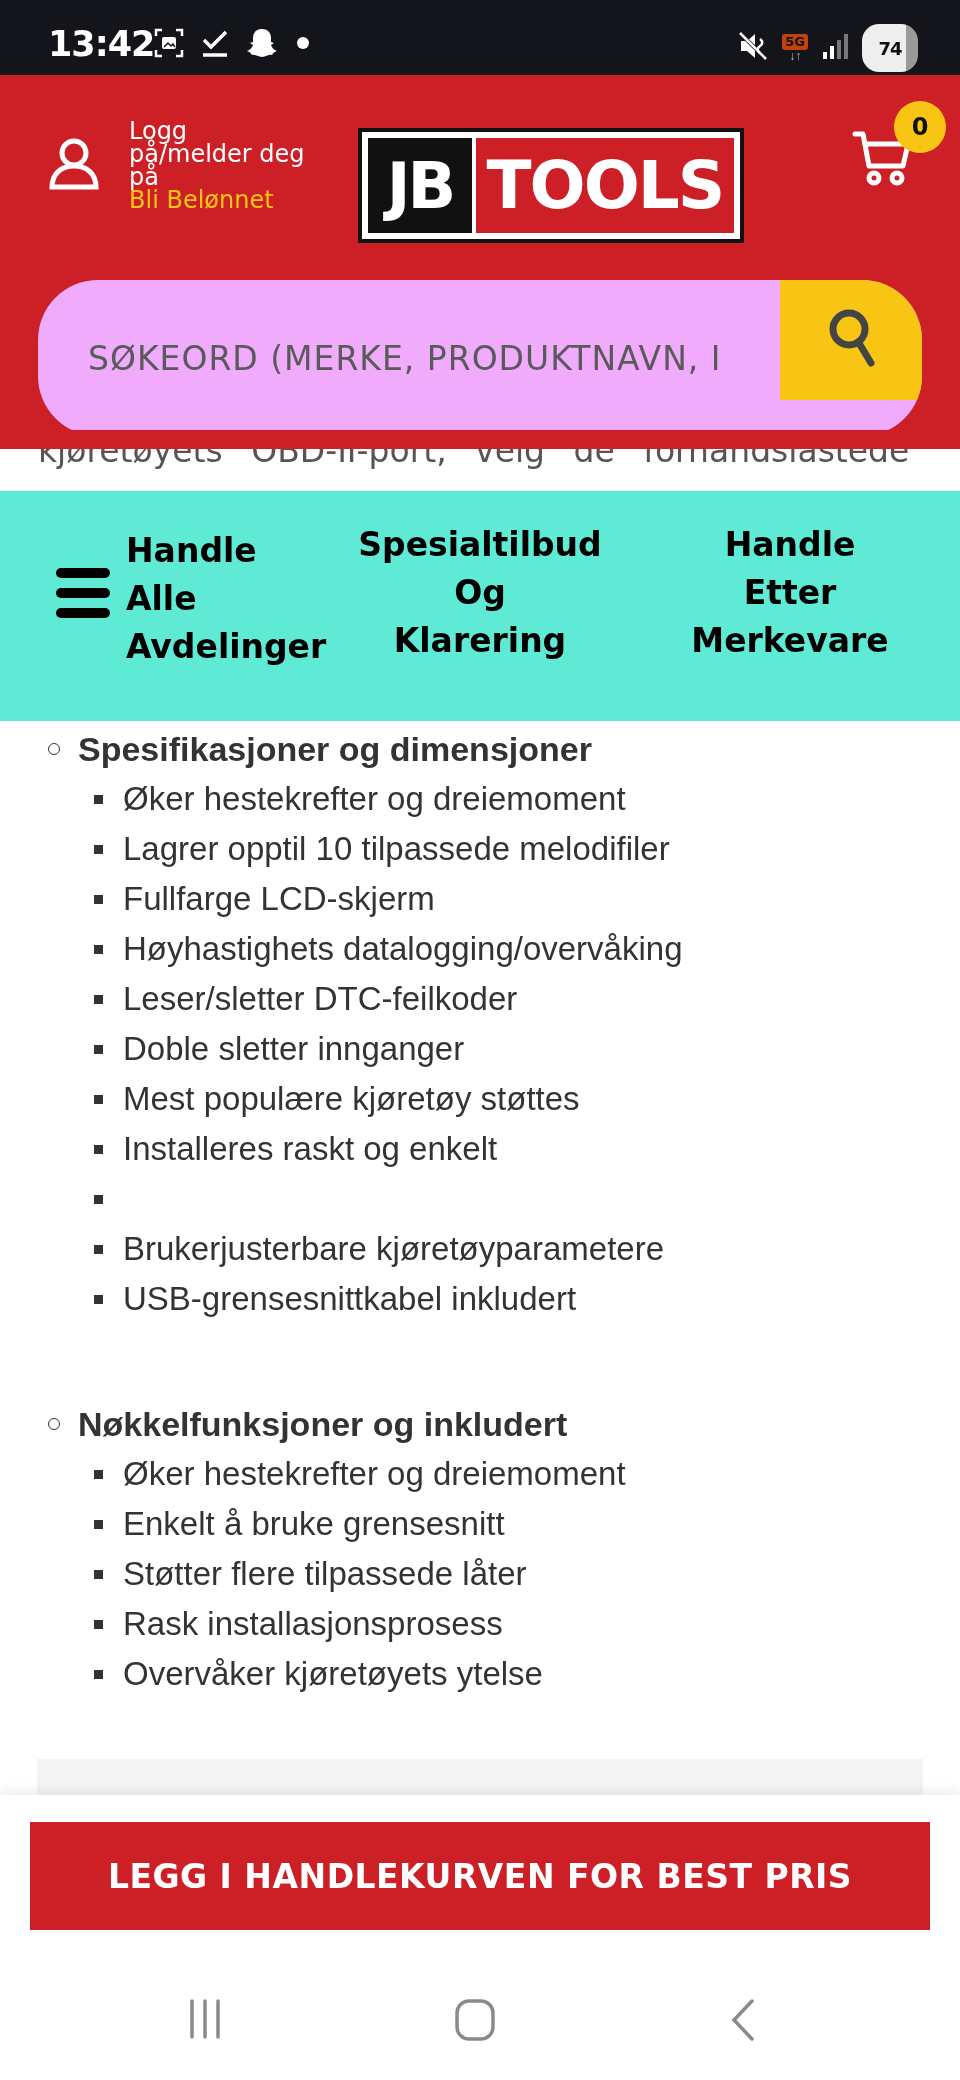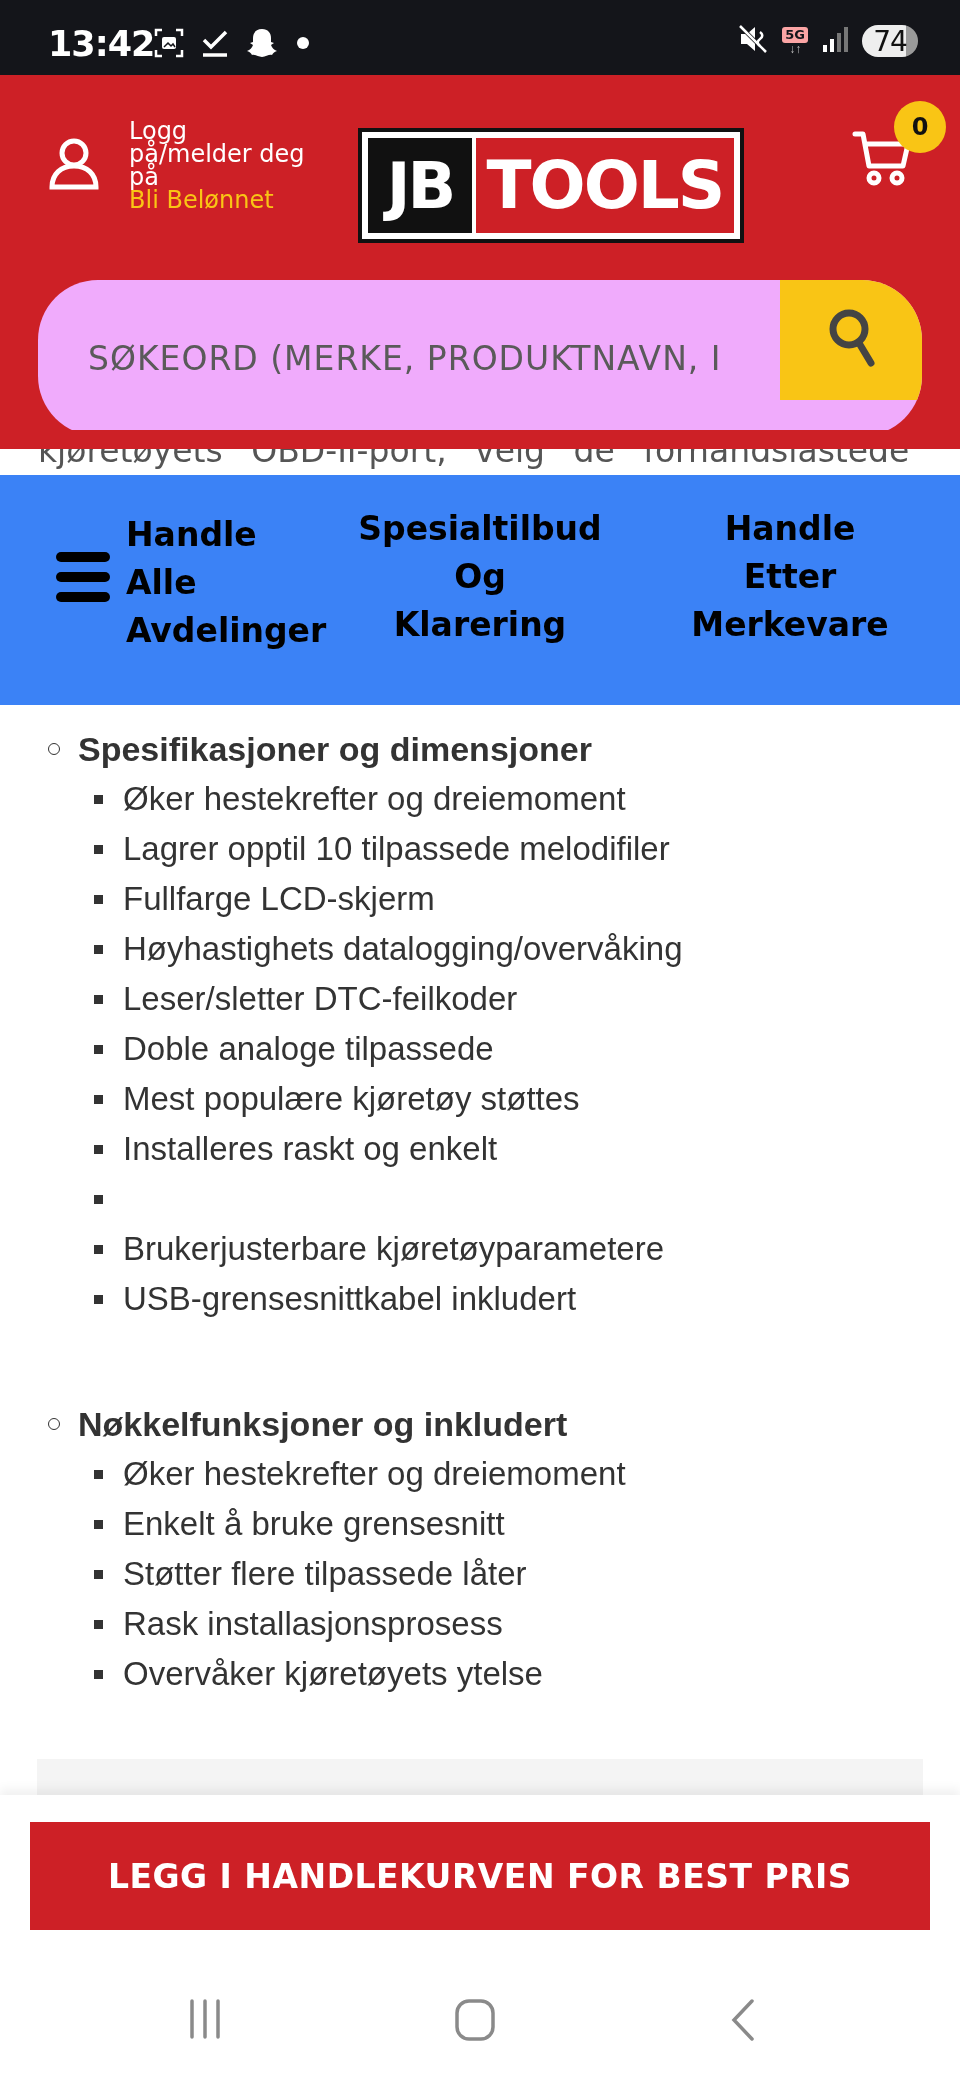--- a/index.html
+++ b/index.html
@@ -4,23 +4,23 @@
   <style>
     * { box-sizing: border-box; margin: 0; padding: 0; }
     html, body { width: 960px; height: 2080px; overflow: hidden; background: #ffffff; }
     body { position: relative; font-family: "Liberation Sans", sans-serif; }
 
     
     .status-bar { position: absolute; left: 0; top: 0; width: 960px; height: 75px; background: #14151a; color: #fff; }
     .status-time { position: absolute; left: 48px; top: 24px; font-size: 35px; font-weight: bold; font-family: "DejaVu Sans", sans-serif; letter-spacing: -1px; }
     .status-left-icons { position: absolute; left: 154px; top: 28px; display: flex; align-items: center; gap: 18px; }
     .status-right-icons { position: absolute; right: 42px; top: 24px; display: flex; align-items: center; gap: 14px; }
-    .battery-pill { width: 56px; height: 32px; border-radius: 17px; background: linear-gradient(90deg, #eeeeee 0 78%, #9a9a9a 78% 100%); color: #111; font-weight: normal; font-size: 28px; display: flex; align-items: center; justify-content: center; font-family: "DejaVu Sans", sans-serif; letter-spacing: -1px; }
+    .battery-pill { width: 56px; height: 48px; border-radius: 17px; background: linear-gradient(90deg, #eeeeee 0 78%, #9a9a9a 78% 100%); color: #111; font-weight: bold; font-size: 18px; display: flex; align-items: center; justify-content: center; font-family: "DejaVu Sans", sans-serif; letter-spacing: -1px; }
     .fiveg { display: flex; flex-direction: column; align-items: center; }
-    .fiveg-box { background: #fca5a5; color: #14151a; font-size: 13px; font-weight: bold; padding: 1px 3px; border-radius: 3px; line-height: 14px; font-family: "DejaVu Sans", sans-serif; }
+    .fiveg-box { background: #c2410c; color: #14151a; font-size: 13px; font-weight: bold; padding: 1px 3px; border-radius: 3px; line-height: 14px; font-family: "DejaVu Sans", sans-serif; }
     .fiveg-arrows { font-size: 12px; line-height: 12px; color: #bbb; }
 
     
     .header { position: absolute; left: 0; top: 75px; width: 960px; height: 374px; background: #cd2026; }
     .account { position: absolute; left: 48px; top: 45px; display: flex; align-items: center; gap: 12px; }
     .account-text { font-family: "DejaVu Sans", sans-serif; font-size: 24px; line-height: 23px; color: #fff; width: 190px; margin-left: 17px; }
     .account-text .reward { color: #f9c515; display: block; }
     .logo { position: absolute; left: 358px; top: 53px; width: 386px; height: 115px; background: #fff; border: 4px solid #111; padding: 6px; display: flex; }
     .logo-jb { background: #111; color: #fff; font-family: "DejaVu Sans", sans-serif; font-weight: bold; font-size: 64px; display: flex; align-items: center; justify-content: center; width: 104px; letter-spacing: -3px; }
     .logo-tools { flex: 1; background: #cd2026; color: #fff; font-family: "DejaVu Sans", sans-serif; font-weight: bold; font-size: 66px; display: flex; align-items: center; justify-content: center; margin-left: 4px; letter-spacing: -2px; }
@@ -30,21 +30,21 @@
     .search { position: absolute; left: 38px; top: 205px; width: 884px; height: 156px; border-radius: 60px; background: #f0abfc; overflow: hidden; display: flex; }
     .search-input { flex: 1; border: none; outline: none; background: transparent; padding-left: 50px; font-family: "DejaVu Sans", sans-serif; font-size: 33px; color: #555; text-transform: uppercase; letter-spacing: 1px; }
     .search-input::placeholder { color: #5a5a5a; }
     .search-button { width: 142px; height: 120px; background: #f9c515; border: none; display: flex; align-items: center; justify-content: center; }
 
     
     .peek-text { position: absolute; left: 38px; top: 437px; width: 900px; height: 40px; overflow: hidden; font-family: "DejaVu Sans", sans-serif; font-size: 33px; color: #555; line-height: 28px; white-space: nowrap; word-spacing: 18px; }
     .peek-mask { position: absolute; left: 0; top: 430px; width: 960px; height: 19px; background: #cd2026; }
 
     
-    .nav-band { position: absolute; left: 0; top: 475px; width: 960px; height: 230px; background: #3b82f6; text-decoration: underline; }
+    .nav-band { position: absolute; left: 0; top: 491px; width: 960px; height: 230px; background: #5eead4; text-decoration: underline; }
     .nav-item { position: absolute; font-family: "DejaVu Sans", sans-serif; font-weight: bold; font-size: 33px; line-height: 48px; color: #000; }
     .nav-all { left: 56px; top: 36px; display: flex; align-items: center; gap: 16px; }
     .nav-all-label { text-align: left; }
     .nav-special { left: 340px; top: 30px; width: 280px; text-align: center; }
     .nav-brand { left: 660px; top: 30px; width: 260px; text-align: center; }
     .section { position: absolute; left: 48px; }
     .section-title { display: flex; align-items: center; font-size: 34px; font-weight: bold; color: #333; height: 50px; }
     .circle-bullet { width: 12px; height: 12px; border: 1.5px solid #333; border-radius: 50%; margin-right: 18px; }
     .items { margin-left: 46px; }
     .item { display: flex; align-items: center; height: 50px; font-size: 33px; color: #333; }
@@ -211,21 +211,21 @@
     <div class="item">
         <span class="square-bullet"></span>
         <span>Høyhastighets datalogging/overvåking</span>
       </div>
     <div class="item">
         <span class="square-bullet"></span>
         <span>Leser/sletter DTC-feilkoder</span>
       </div>
     <div class="item">
         <span class="square-bullet"></span>
-        <span>Doble analoge tilpassede</span>
+        <span>Doble sletter innganger</span>
       </div>
     <div class="item">
         <span class="square-bullet"></span>
         <span>Mest populære kjøretøy støttes</span>
       </div>
     <div class="item">
         <span class="square-bullet"></span>
         <span>Installeres raskt og enkelt</span>
       </div>
     <div class="item">

